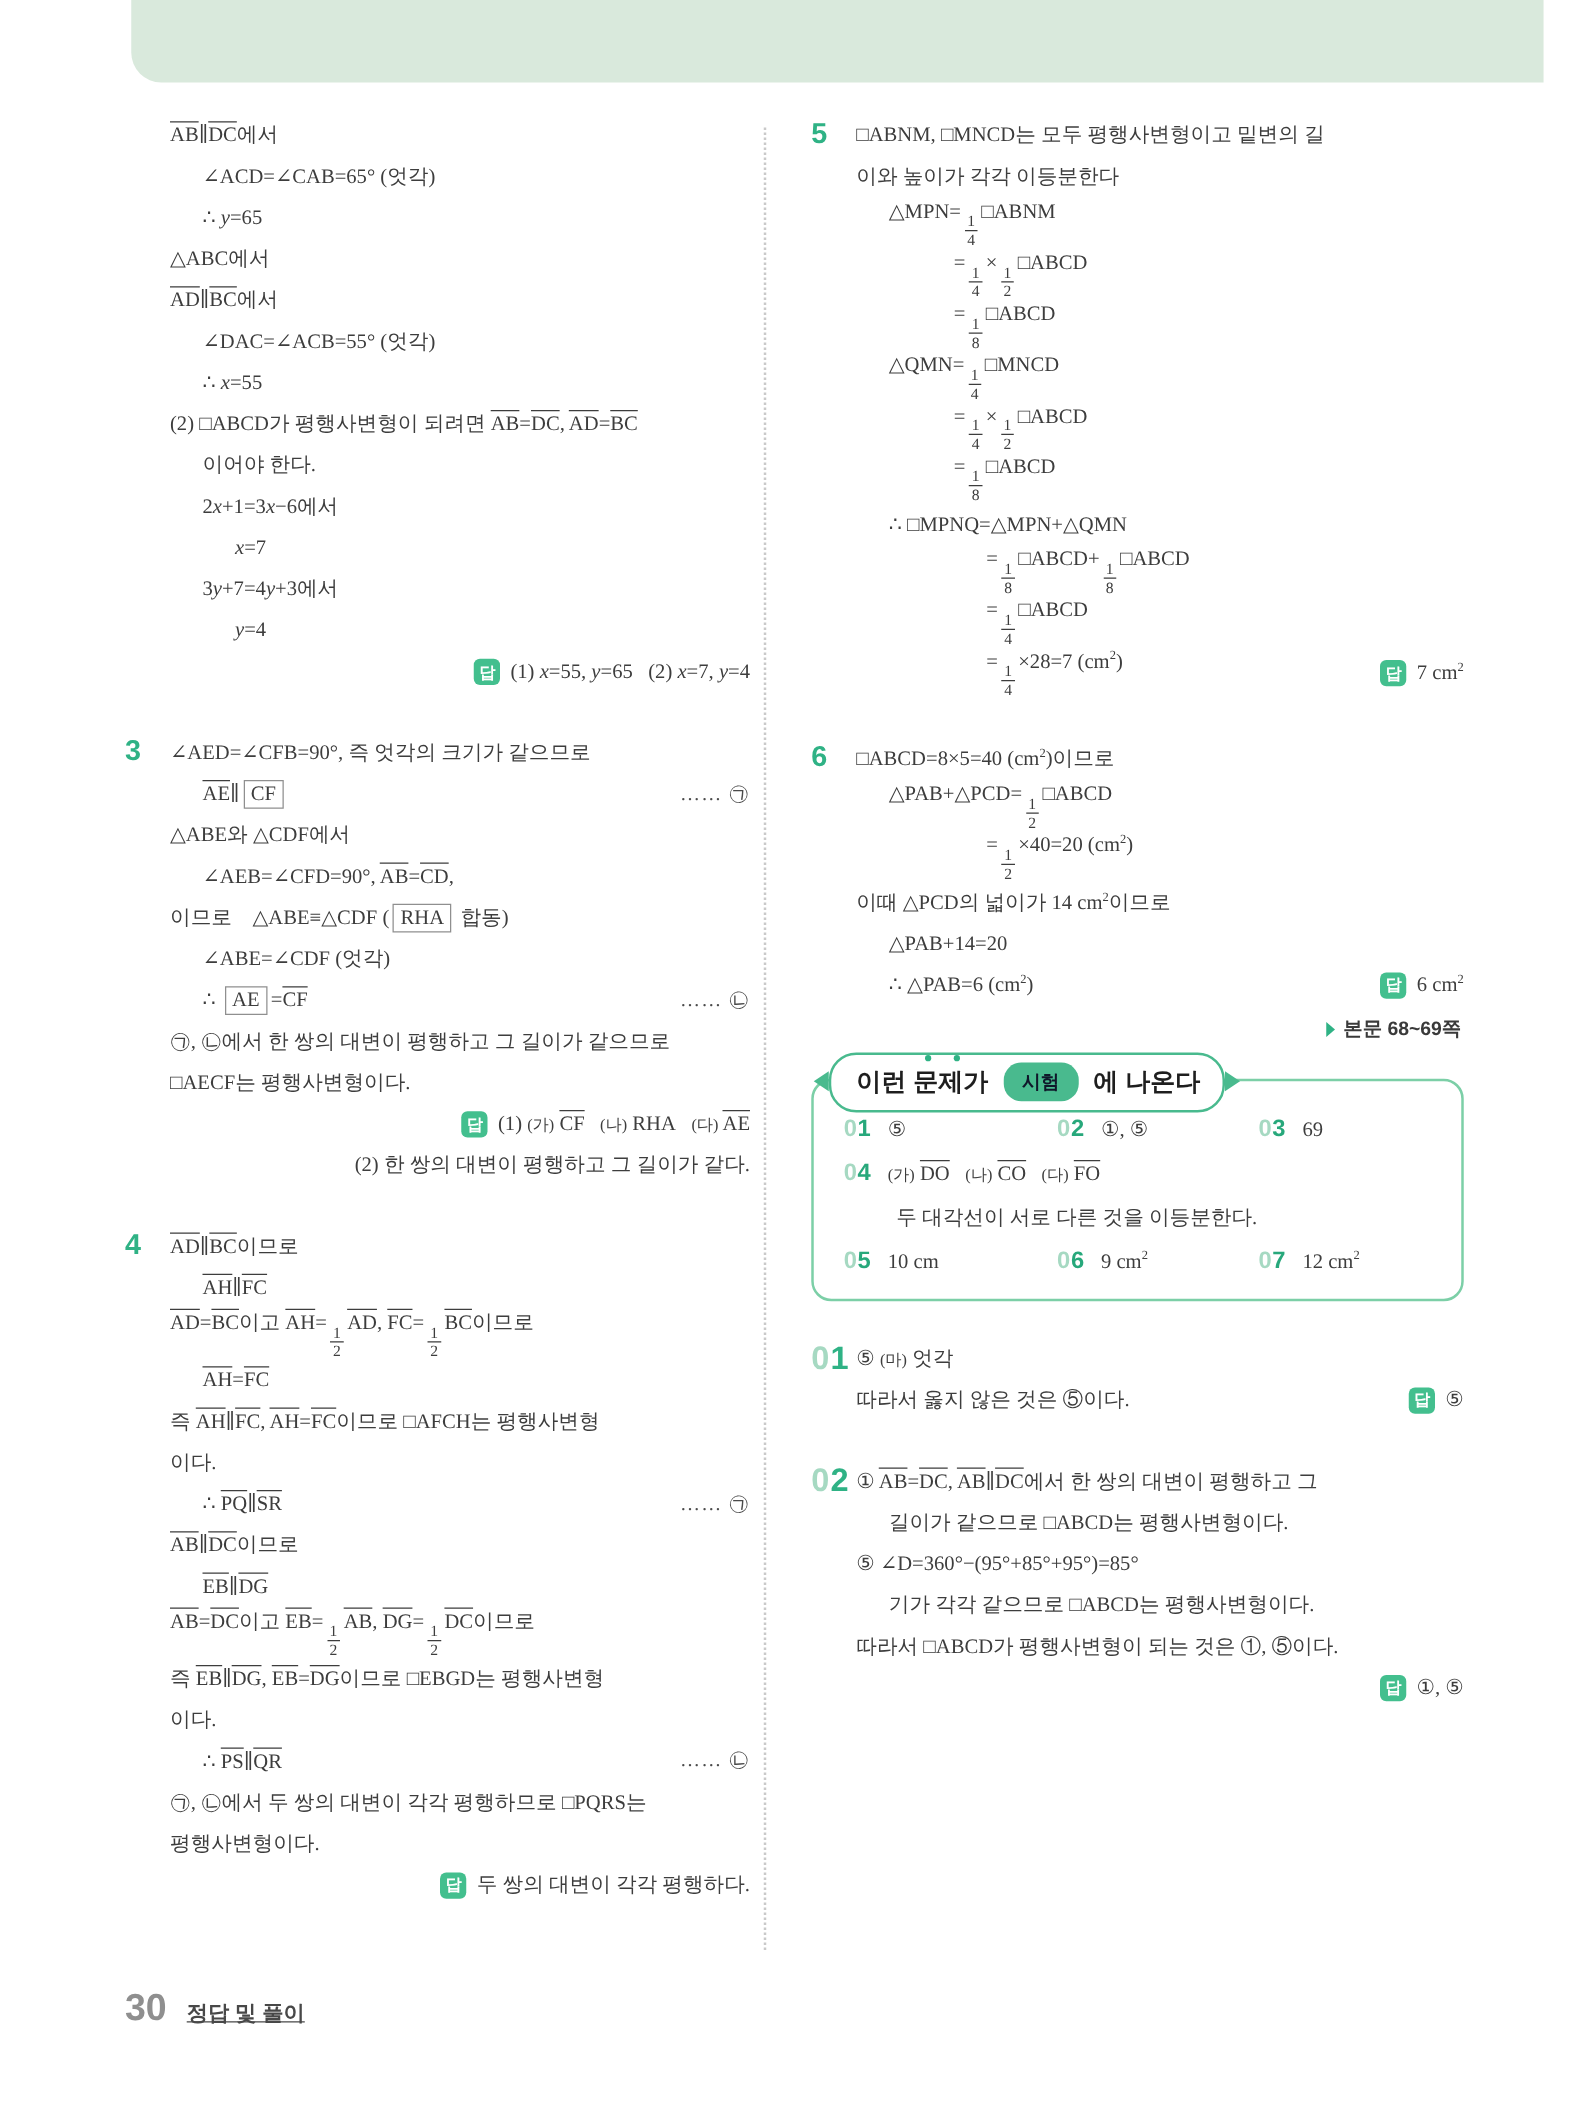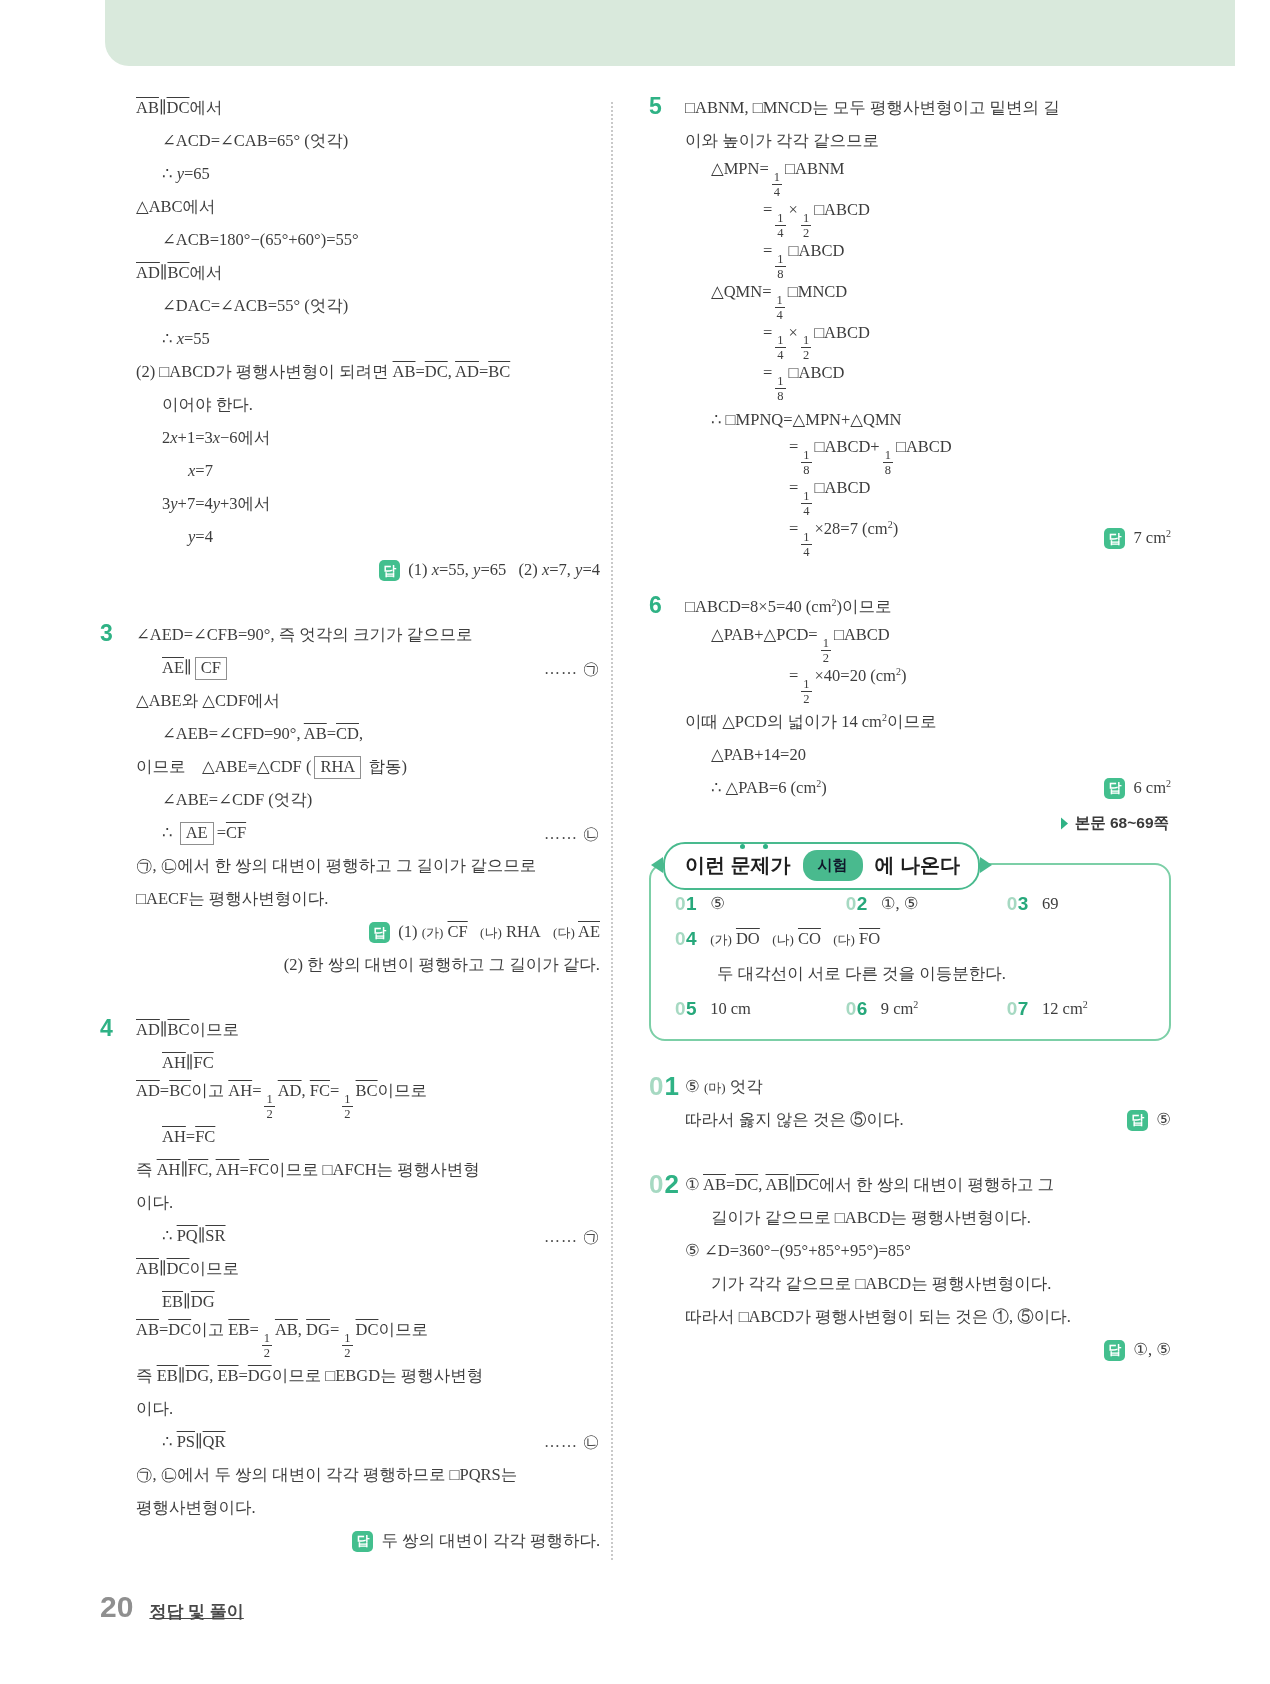--- a/index.html
+++ b/index.html
@@ -91,23 +91,20 @@
           </div>
           <div class="line" style="padding-left: 26px;">
             <span class="lt">∠ACD=∠CAB=65° (엇각)</span>
           </div>
           <div class="line" style="padding-left: 26px;">
             <span class="lt">∴ <i>y</i>=65</span>
           </div>
           <div class="line">
             <span class="lt">△ABC에서</span>
           </div>
-          <div class="line" style="padding-left: 26px;">
-            <span class="lt">∠ACB=180°−(65°+60°)=55°</span>
-          </div>
           <div class="line">
             <span class="lt"><span class="ov">AD</span>∥<span class="ov">BC</span>에서</span>
           </div>
           <div class="line" style="padding-left: 26px;">
             <span class="lt">∠DAC=∠ACB=55° (엇각)</span>
           </div>
           <div class="line" style="padding-left: 26px;">
             <span class="lt">∴ <i>x</i>=55</span>
           </div>
           <div class="line">
@@ -253,21 +250,21 @@
 
   <div class="col right">
     <div id="right-top">
         <section class="problem">
           <span class="pnum"><span class="d1">5</span></span>
           <div class="pbody">
             <div class="line">
               <span class="lt">□ABNM, □MNCD는 모두 평행사변형이고 밑변의 길</span>
             </div>
             <div class="line">
-              <span class="lt">이와 높이가 각각 같으므로</span>
+              <span class="lt">이와 높이가 각각 이등분한다</span>
             </div>
             <div class="line" style="padding-left: 26px;">
               <span class="lt">△MPN=<span class="fr">
                   <span class="fn">1</span>
                   <span class="fd">4</span>
                 </span>□ABNM</span>
             </div>
             <div class="line" style="padding-left: 78px;">
               <span class="lt">=<span class="fr">
                   <span class="fn">1</span>
@@ -465,16 +462,16 @@
                 <span class="abadge">답</span>
                 <span class="anstext">①, ⑤</span>
               </span>
             </div>
           </div>
         </section>
       </div>
   </div>
 
   <div class="footer">
-    <span class="pagenum">20</span>
+    <span class="pagenum">30</span>
     <span class="footlabel">정답 및 풀이</span>
   </div>
 </div>
 
 </body></html>

